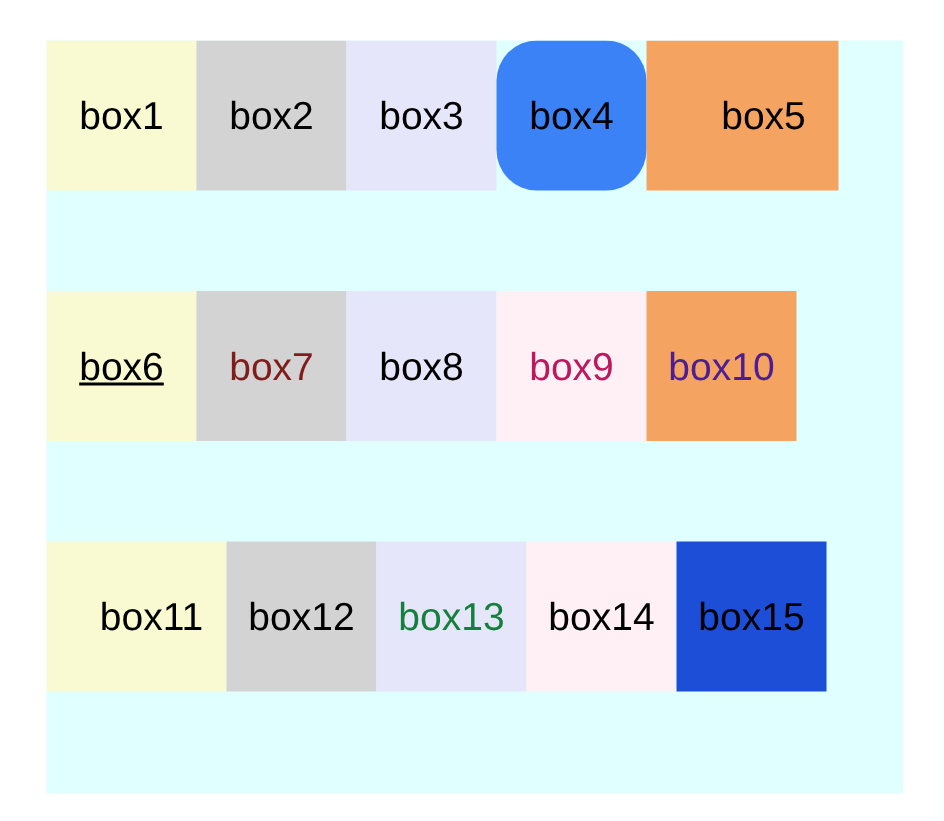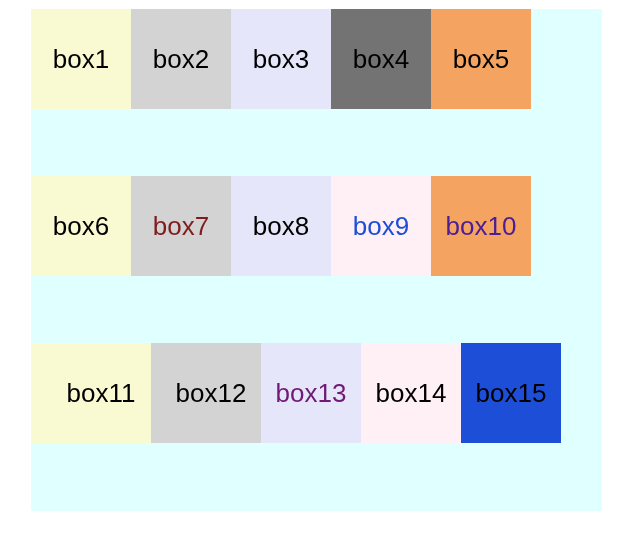--- a/index.html
+++ b/index.html
@@ -13,21 +13,21 @@
   .canvas {
     position: relative;
     width: 629px;
     height: 547px;
     background: #ffffff;
     overflow: hidden;
   }
   .container {
     position: absolute;
     left: 31px;
-    top: 9px;
+    top: 27px;
     width: 571px;
     height: 502px;
     overflow: hidden;
   }
   .row {
     display: flex;
     flex-direction: row;
     height: 100px;
     margin-bottom: 67px;
   }
@@ -48,34 +48,34 @@
 </head>
 <body style="background-color: rgb(255, 255, 255);">
 
 <div class="canvas">
   <div class="container" style="background-color: rgb(224, 255, 255);">
 
     <div class="row">
       <div class="box" style="background-color: rgb(250, 250, 210); color: rgb(0, 0, 0);">box1</div>
       <div class="box" style="background-color: rgb(211, 211, 211); color: rgb(0, 0, 0);">box2</div>
       <div class="box" style="background-color: rgb(230, 230, 250); color: rgb(0, 0, 0);">box3</div>
-      <div class="box" style="background-color: #737373; color: rgb(0, 0, 0);">box4</div>
-      <div class="box" style="background-color: rgb(244, 164, 96); color: rgb(0, 0, 0);">box5</div>
+      <div class="box" style="background-color: #3b82f6; color: rgb(0, 0, 0); border-radius: 27px;">box4</div>
+      <div class="box" style="background-color: rgb(244, 164, 96); color: rgb(0, 0, 0); padding-left: 28px;">box5</div>
     </div>
 
     <div class="row">
-      <div class="box" style="background-color: rgb(250, 250, 210); color: rgb(0, 0, 0);">box6</div>
+      <div class="box" style="background-color: rgb(250, 250, 210); color: rgb(0, 0, 0); text-decoration: underline;">box6</div>
       <div class="box" style="background-color: rgb(211, 211, 211); color: #7f1d1d;">box7</div>
       <div class="box" style="background-color: rgb(230, 230, 250); color: rgb(0, 0, 0);">box8</div>
-      <div class="box" style="background-color: rgb(255, 240, 245); color: #1d4ed8;">box9</div>
+      <div class="box" style="background-color: rgb(255, 240, 245); color: #be185d;">box9</div>
       <div class="box" style="background-color: rgb(244, 164, 96); color: #4c1d95; text-align: center;">box10</div>
     </div>
 
     <div class="row">
       <div class="box" style="background-color: rgb(250, 250, 210); color: rgb(0, 0, 0); padding-left: 20px;">box11</div>
-      <div class="box" style="background-color: rgb(211, 211, 211); color: rgb(0, 0, 0); padding-left: 10px;">box12</div>
-      <div class="box" style="background-color: rgb(230, 230, 250); color: #701a75;">box13</div>
+      <div class="box" style="background-color: rgb(211, 211, 211); color: rgb(0, 0, 0);">box12</div>
+      <div class="box" style="background-color: rgb(230, 230, 250); color: #15803d;">box13</div>
       <div class="box" style="background-color: rgb(255, 240, 245); color: rgb(0, 0, 0);">box14</div>
       <div class="box" style="background-color: #1d4ed8; color: rgb(0, 0, 0);">box15</div>
     </div>
 
   </div>
 </div>
 
 </body></html>

